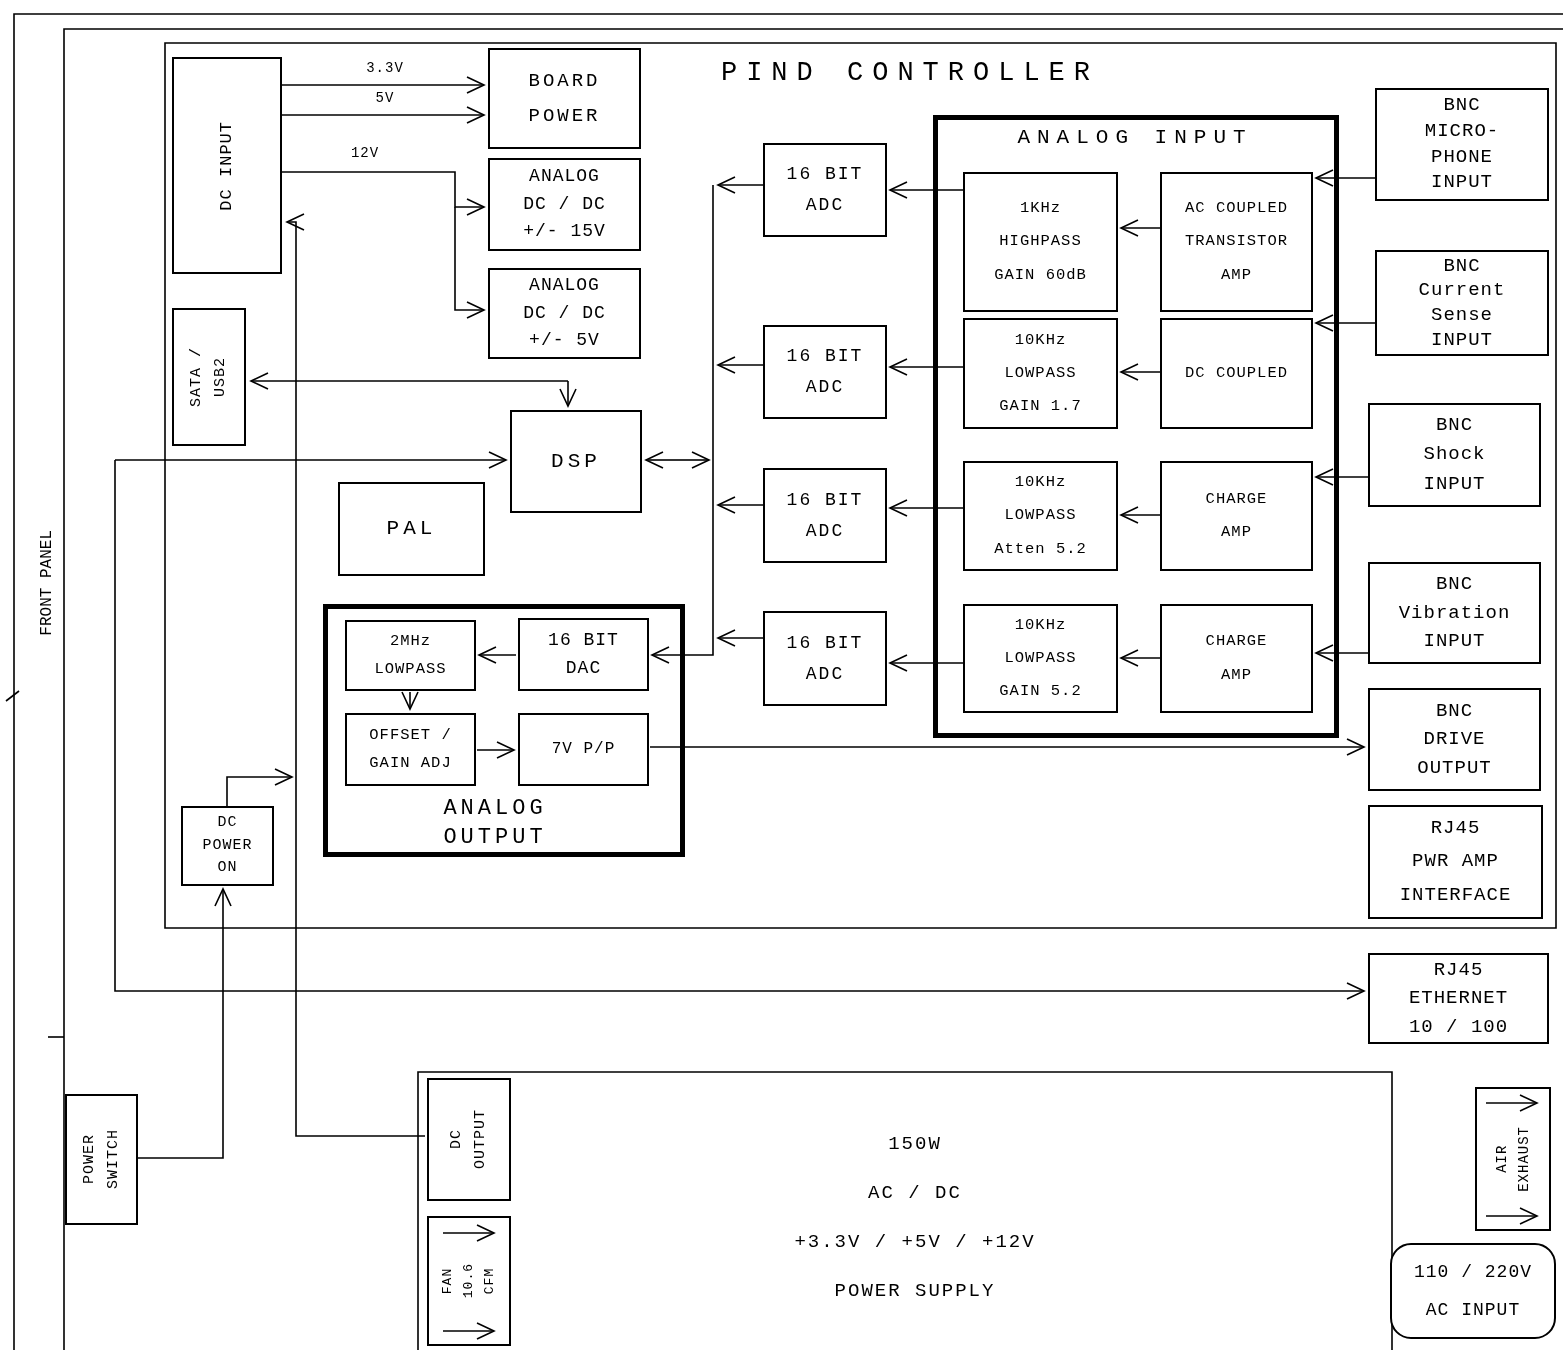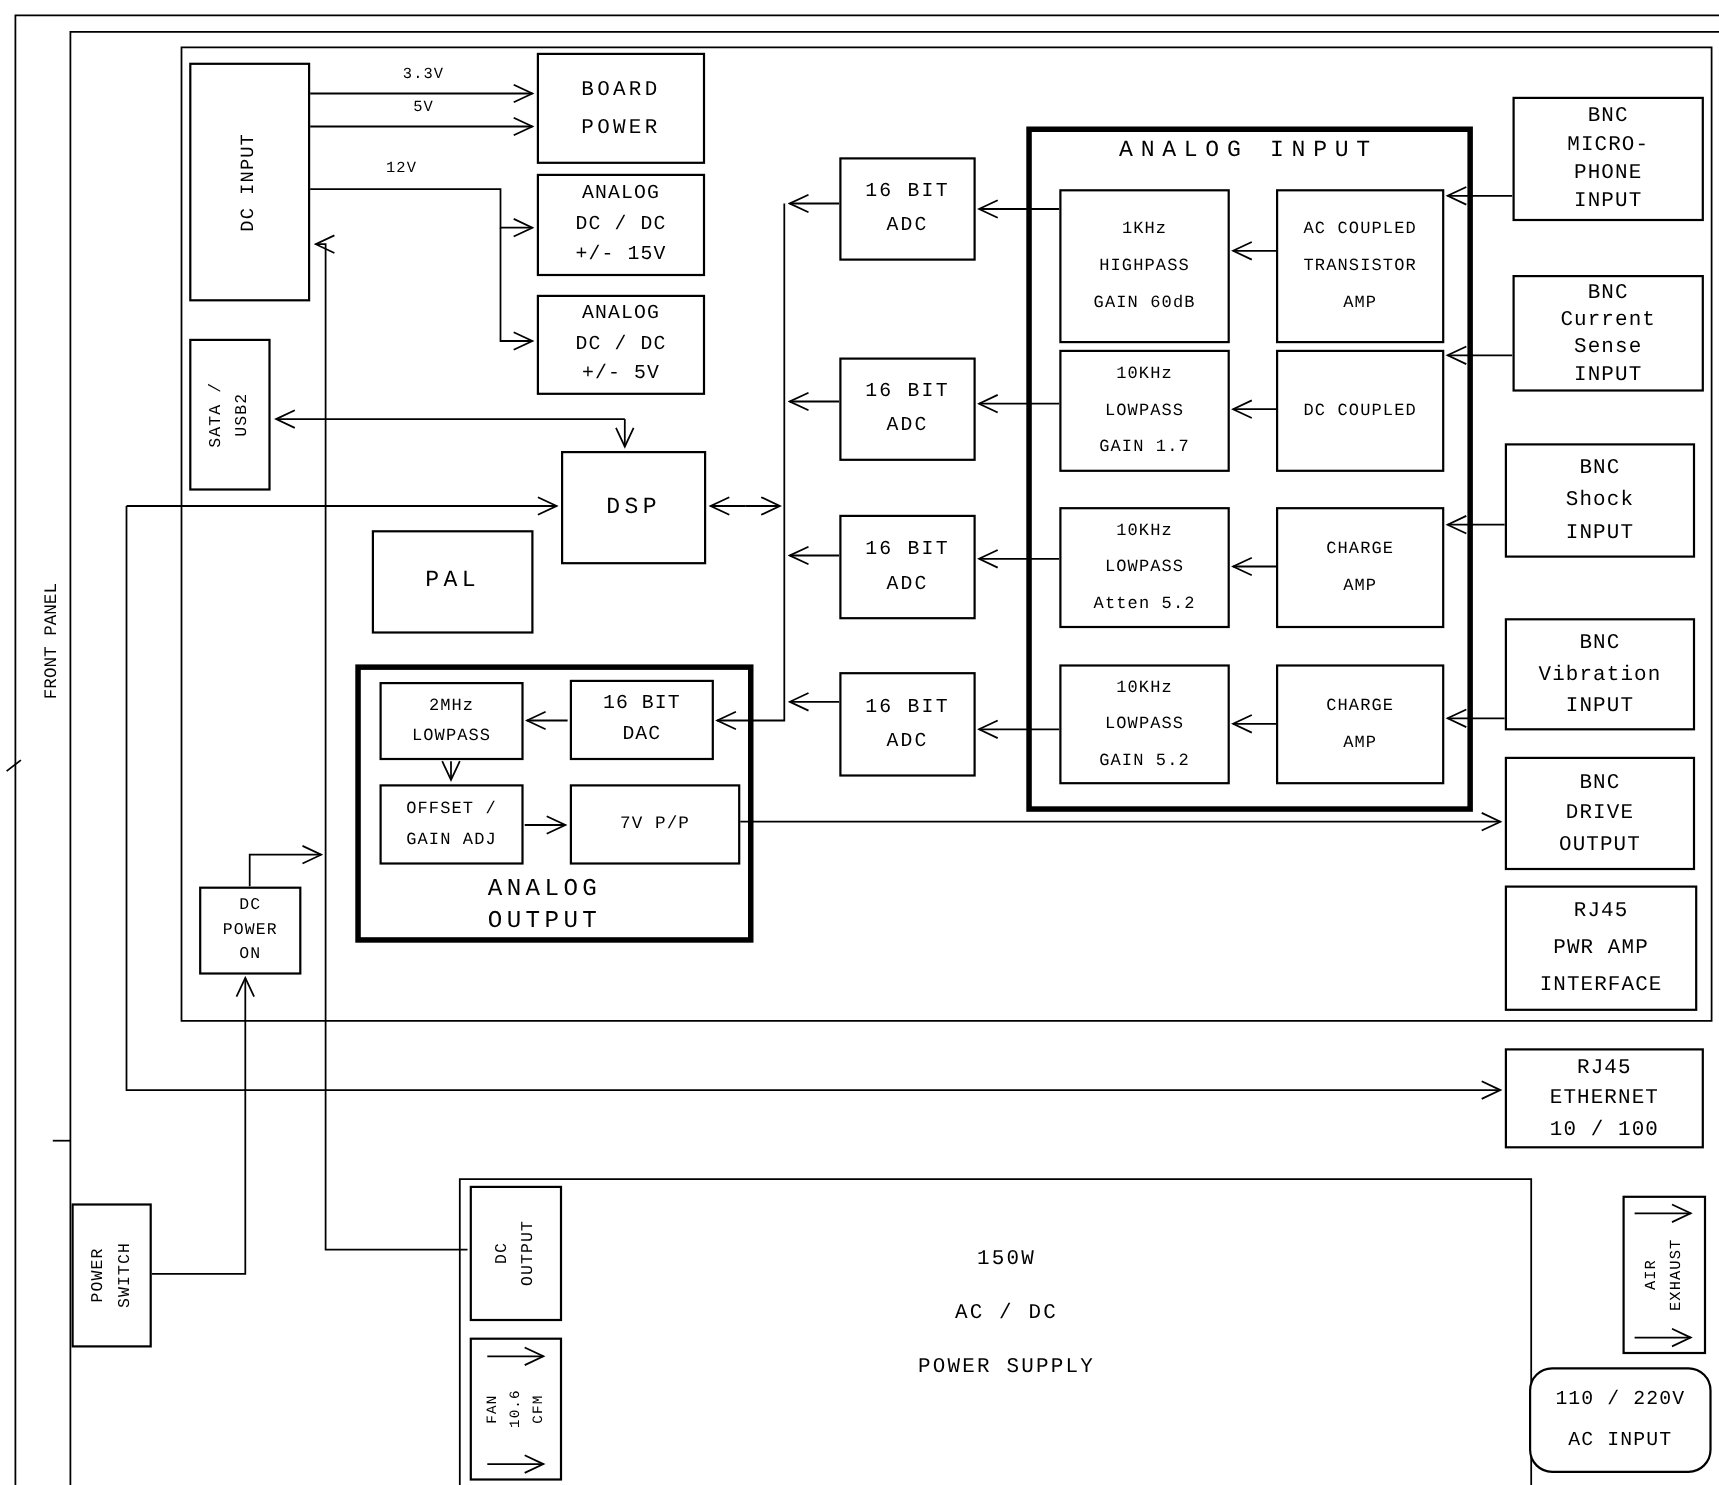--- a/index.html
+++ b/index.html
@@ -49,21 +49,21 @@
   #bnc-shock{top:403px;height:104px;line-height:1.55;}
   #bnc-vib{top:562px;height:102px;line-height:1.5;}
   #bnc-drive{top:688px;height:103px;line-height:1.5;}
   #rj45-pwr{left:1368px;top:805px;width:175px;height:114px;font-size:19px;line-height:1.75;}
   #rj45-eth{left:1368px;top:953px;width:181px;height:91px;font-size:19px;line-height:1.5;}
   #analog-output{left:323px;top:604px;width:362px;height:253px;}
   #analog-output-label{left:375px;top:795px;width:240px;font-size:22px;letter-spacing:4px;line-height:1.3;}
   #lp2{left:345px;top:620px;width:131px;height:71px;font-size:15.5px;line-height:1.75;}
   #dac{left:518px;top:618px;width:131px;height:73px;font-size:18px;line-height:1.55;}
   #offset{left:345px;top:713px;width:131px;height:73px;font-size:15.5px;line-height:1.75;}
-  #vpp{left:518px;top:713px;width:155px;height:73px;font-size:16px;}
+  #vpp{left:518px;top:713px;width:131px;height:73px;font-size:16px;}
   #dc-power-on{left:181px;top:806px;width:93px;height:80px;font-size:15px;line-height:1.5;}
   #power-switch{left:65px;top:1094px;width:73px;height:131px;font-size:15px;}
   #dc-output{left:427px;top:1078px;width:84px;height:123px;font-size:15px;}
   #fan{left:427px;top:1216px;width:84px;height:130px;font-size:13px;}
   #air-exhaust{left:1475px;top:1087px;width:76px;height:144px;font-size:14px;}
   #ac-input{left:1390px;top:1243px;width:166px;height:96px;font-size:18px;justify-content:space-around;padding:8px 0;border-radius:21px;}
   #page-title{left:700px;top:58px;width:420px;font-size:27px;letter-spacing:9px;}
   #front-panel{left:26px;top:468px;width:44px;height:230px;position:absolute;z-index:3;
     display:flex;align-items:center;justify-content:center;font-size:16px;}
   #psu-text{left:520px;top:1112px;width:790px;font-size:19px;letter-spacing:2px;}
@@ -146,20 +146,21 @@
 
   <div class="box thick" id="analog-input"></div>
   <div class="label" id="analog-input-heading">ANALOG INPUT</div>
 
   <div class="box thick" id="analog-output"></div>
   <div class="label" id="analog-output-label">
     <div>ANALOG</div>
     <div>OUTPUT</div>
   </div>
 
+  <div class="label" id="page-title">PIND CONTROLLER</div>
   <div id="front-panel">
     <span class="vtext">FRONT PANEL</span>
   </div>
   <div class="label" id="lbl-33v">3.3V</div>
   <div class="label" id="lbl-5v">5V</div>
   <div class="label" id="lbl-12v">12V</div>
 
   <div class="box vbox" id="dc-input">
     <span class="vtext">DC INPUT</span>
   </div>
@@ -342,16 +343,17 @@
   </div>
 
   <div class="box" id="ac-input">
     <div>110 / 220V</div>
     <div>AC INPUT</div>
   </div>
 
   <div class="label" id="psu-text">
     <div>150W</div>
     <div>AC / DC</div>
+    <div>+3.3V / +5V / +12V</div>
     <div>POWER SUPPLY</div>
   </div>
 
 </div>
 
 </body></html>

